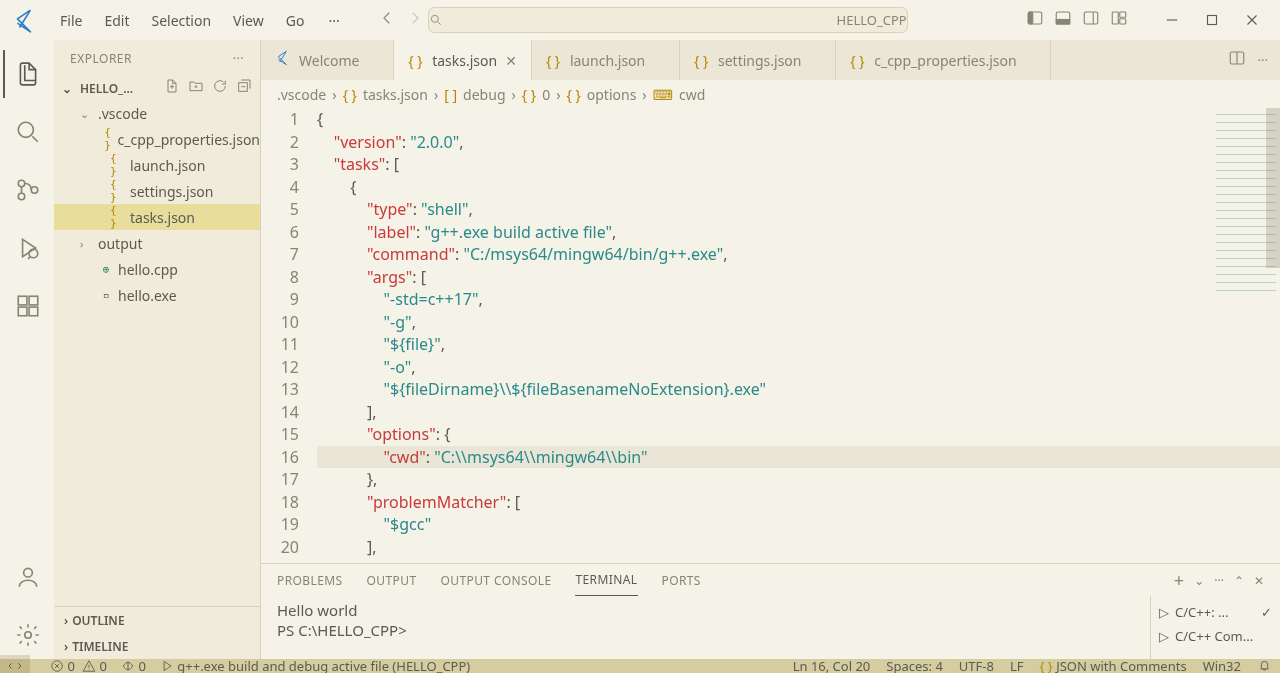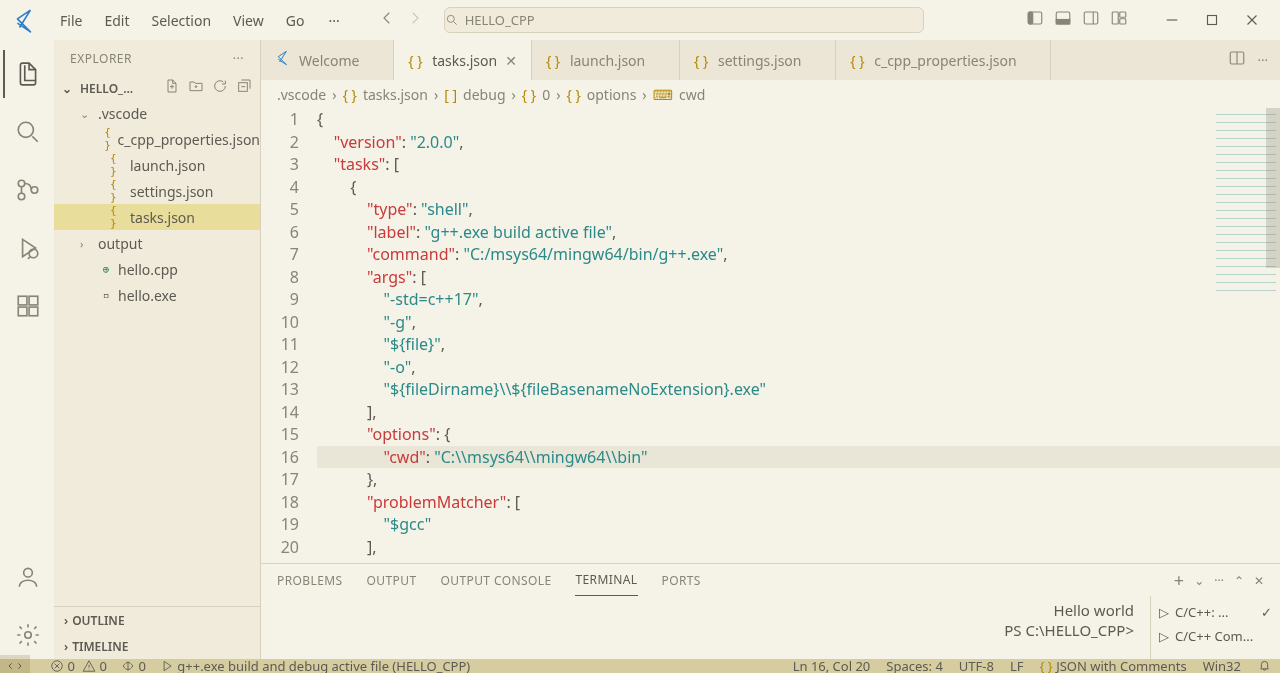--- a/index.html
+++ b/index.html
@@ -19,21 +19,21 @@
   --statusbar: #d5cd9f;
 }
 body { width: 1280px; height: 673px; background: var(--bg); color: var(--fg); overflow: hidden; display: flex; flex-direction: column; font-size: 13px; }
 
 
 .titlebar { height: 40px; display: flex; align-items: center; background: var(--bg); padding: 0 8px; gap: 4px; }
 .titlebar .logo { width: 24px; height: 24px; margin: 0 10px 0 4px; color: var(--accent-blue); }
 .titlebar .menu { display: flex; gap: 2px; }
 .titlebar .menu-item { padding: 4px 10px; border-radius: 4px; cursor: pointer; font-size: 14px; }
 .titlebar .nav { display: flex; gap: 10px; margin-left: 24px; color: var(--fg-dim); }
-.titlebar .search { flex: 1; max-width: 480px; height: 26px; background: var(--bg-panel); border: 1px solid var(--border); border-radius: 6px; margin: 0 16px; display: flex; align-items: center; justify-content: flex-start; gap: 6px; color: var(--fg-dim); font-size: 13px; }
+.titlebar .search { flex: 1; max-width: 480px; height: 26px; background: var(--bg-panel); border: 1px solid var(--border); border-radius: 6px; margin: 0 0; display: flex; align-items: center; justify-content: space-between; gap: 6px; color: var(--fg-dim); font-size: 13px; }
 .titlebar .layout-icons { display: flex; gap: 10px; margin-left: auto; color: var(--fg-dim); }
 .titlebar .window-controls { display: flex; gap: 0; margin-left: 20px; }
 .titlebar .window-controls span { width: 40px; height: 32px; display: flex; align-items: center; justify-content: center; cursor: pointer; }
 
 
 .main { flex: 1; display: flex; min-height: 0; }
 
 
 .activitybar { width: 54px; background: var(--bg); display: flex; flex-direction: column; align-items: center; padding-top: 10px; gap: 10px; }
 .activitybar .icon { width: 48px; height: 48px; display: flex; align-items: center; justify-content: center; color: var(--fg-dim); cursor: pointer; border-left: 2px solid transparent; }
@@ -83,21 +83,21 @@
 .codelines { flex: 1; }
 .codelines .line { height: 22.5px; white-space: pre; }
 .line.current { background: var(--highlight-line); }
 .tok-key { color: var(--accent-red); }
 .tok-str { color: var(--accent-teal); }
 .tok-punc { color: var(--fg); }
 .minimap { position: absolute; right: 4px; top: 4px; width: 60px; height: 180px; opacity: 0.3; background: repeating-linear-gradient(transparent 0 2px, var(--accent-teal) 2px 3px, transparent 3px 8px); }
 .scroll-right { position: absolute; right: 0; top: 0; width: 14px; height: 160px; background: rgba(120,118,100,0.25); }
 
 
-.panel { border-top: 1px solid var(--border); background: var(--bg); display: flex; flex-direction: column; height: 96px; text-align: right; }
+.panel { border-top: 1px solid var(--border); background: var(--bg); display: flex; flex-direction: column; height: 96px; }
 .panel-tabs { height: 32px; display: flex; align-items: center; padding: 0 16px; gap: 24px; font-size: 12px; color: var(--fg-dim); }
 .panel-tabs .ptab { cursor: pointer; padding: 7px 0; letter-spacing: 0.4px; }
 .panel-tabs .ptab.active { color: var(--fg); border-bottom: 1px solid var(--fg); }
 .panel-tabs .ptab-actions { margin-left: auto; display: flex; align-items: center; gap: 10px; }
 .panel-body { flex: 1; display: flex; }
 .terminal-out { flex: 1; padding: 4px 16px; font-family: Consolas, Menlo, monospace; font-size: 15px; }
 .terminal-side { width: 130px; border-left: 1px solid var(--border); padding: 4px 8px; font-size: 13px; }
 .terminal-side .trow { display: flex; align-items: center; gap: 6px; height: 24px; }
 
 

